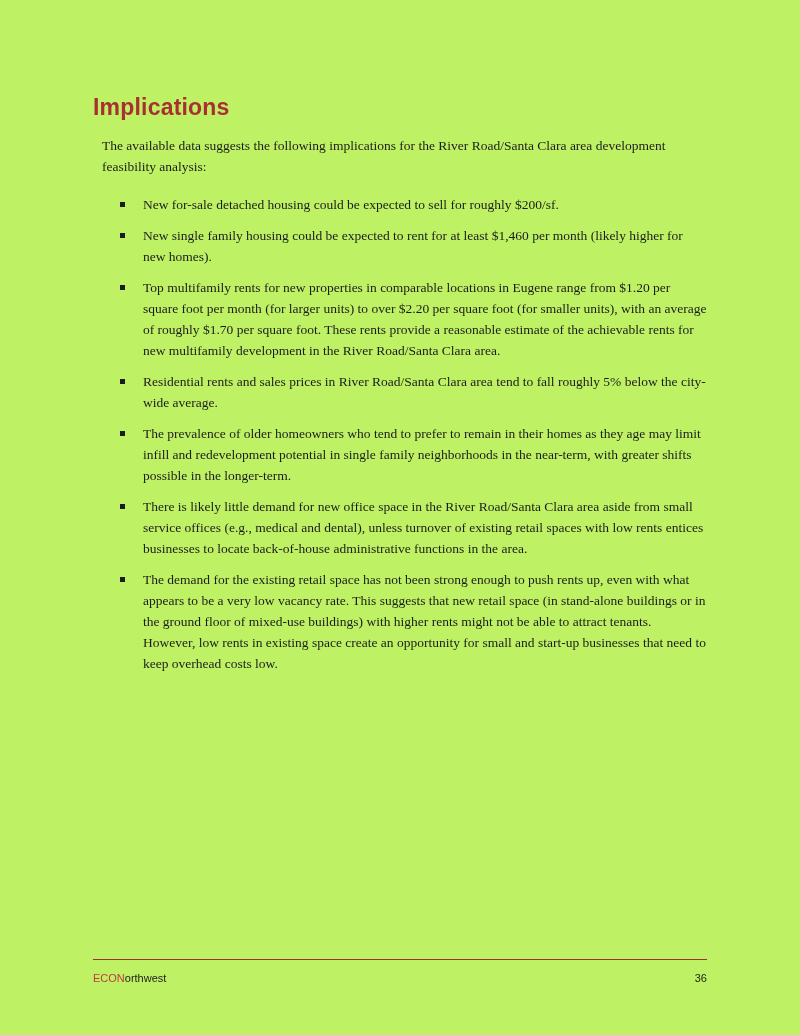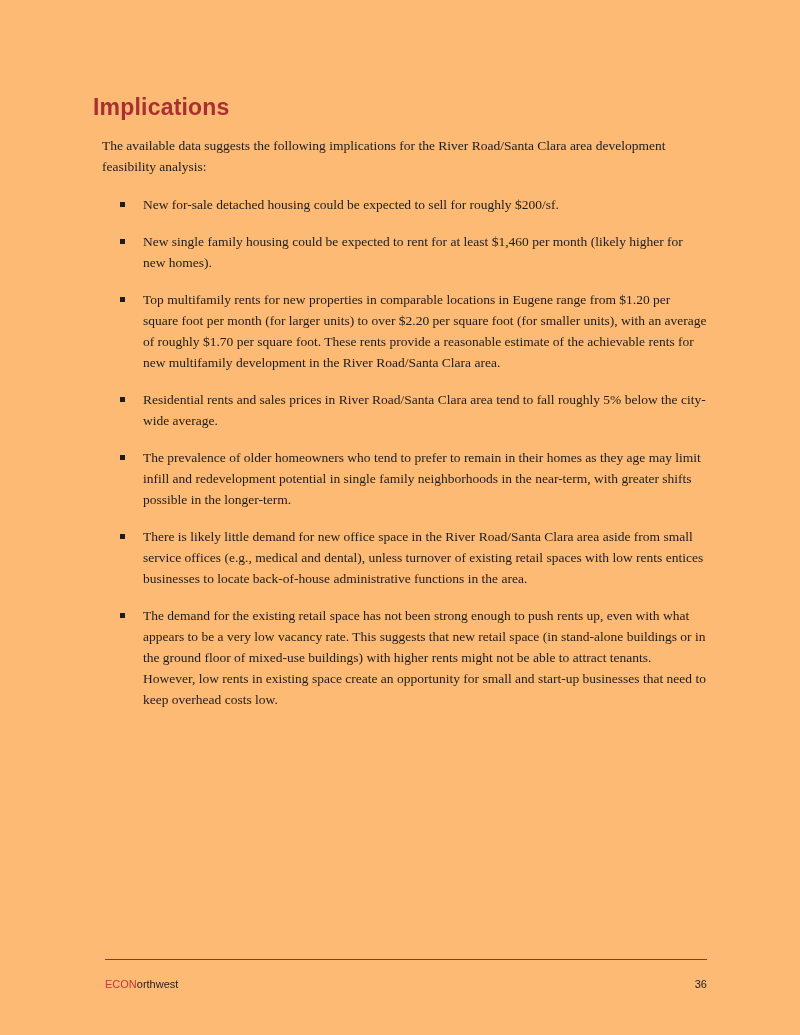--- a/index.html
+++ b/index.html
@@ -11,21 +11,21 @@
     width: 800px;
     height: 1035px;
     position: relative;
     font-family: "Liberation Serif", "DejaVu Serif", serif;
     color: #1c1c1c;
     overflow: hidden;
   }
   .page {
     position: absolute;
     inset: 0;
-    background: #fdba74;
+    background: #bef264;
   }
   .content {
     position: absolute;
     left: 93px;
     right: 93px;
     top: 94px;
   }
   h1.doc-heading {
     margin: 0 0 14px 0;
     font-family: "Liberation Sans", "DejaVu Sans", sans-serif;
@@ -39,48 +39,47 @@
     font-size: 13.5px;
     line-height: 21px;
   }
   ul.bullet-list {
     list-style: none;
     margin: 17px 0 0 0;
     padding: 0;
   }
   ul.bullet-list li {
     position: relative;
-    margin: 16px 0 10px 0;
+    margin: 4px 0 10px 0;
     padding-left: 50px;
     font-size: 13.5px;
     line-height: 21px;
   }
   .bullet-square {
     position: absolute;
     left: 27px;
     top: 8px;
     width: 5px;
     height: 5px;
     background: #1c1c1c;
     display: inline-block;
   }
   .footer {
     position: absolute;
     left: 93px;
     right: 93px;
     top: 959px;
     border-top: 1.5px solid var(--rule-color, #9E2F31);
-    padding-top: 18px;
+    padding-top: 12px;
     font-family: "Liberation Sans", "DejaVu Sans", sans-serif;
     font-size: 11px;
     color: #222222;
     display: flex;
     justify-content: space-between;
     align-items: baseline;
-    margin-left: 12px;
   }
   .brand { white-space: nowrap; }
   .brand-red { color: var(--brand-red, #C2393B); }
   .brand-black { color: #222222; }
   .page-number { }
 </style>
 </head>
 <body>
 
 <div class="page">

